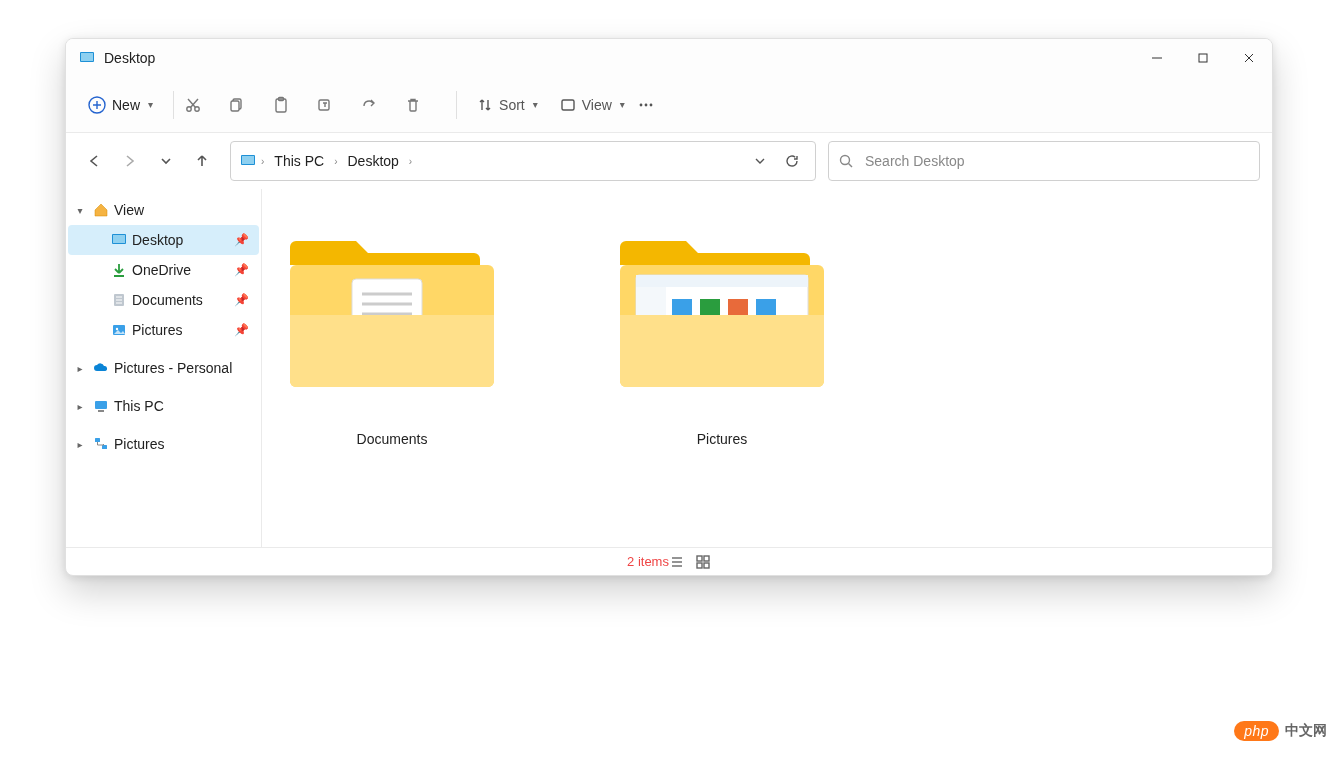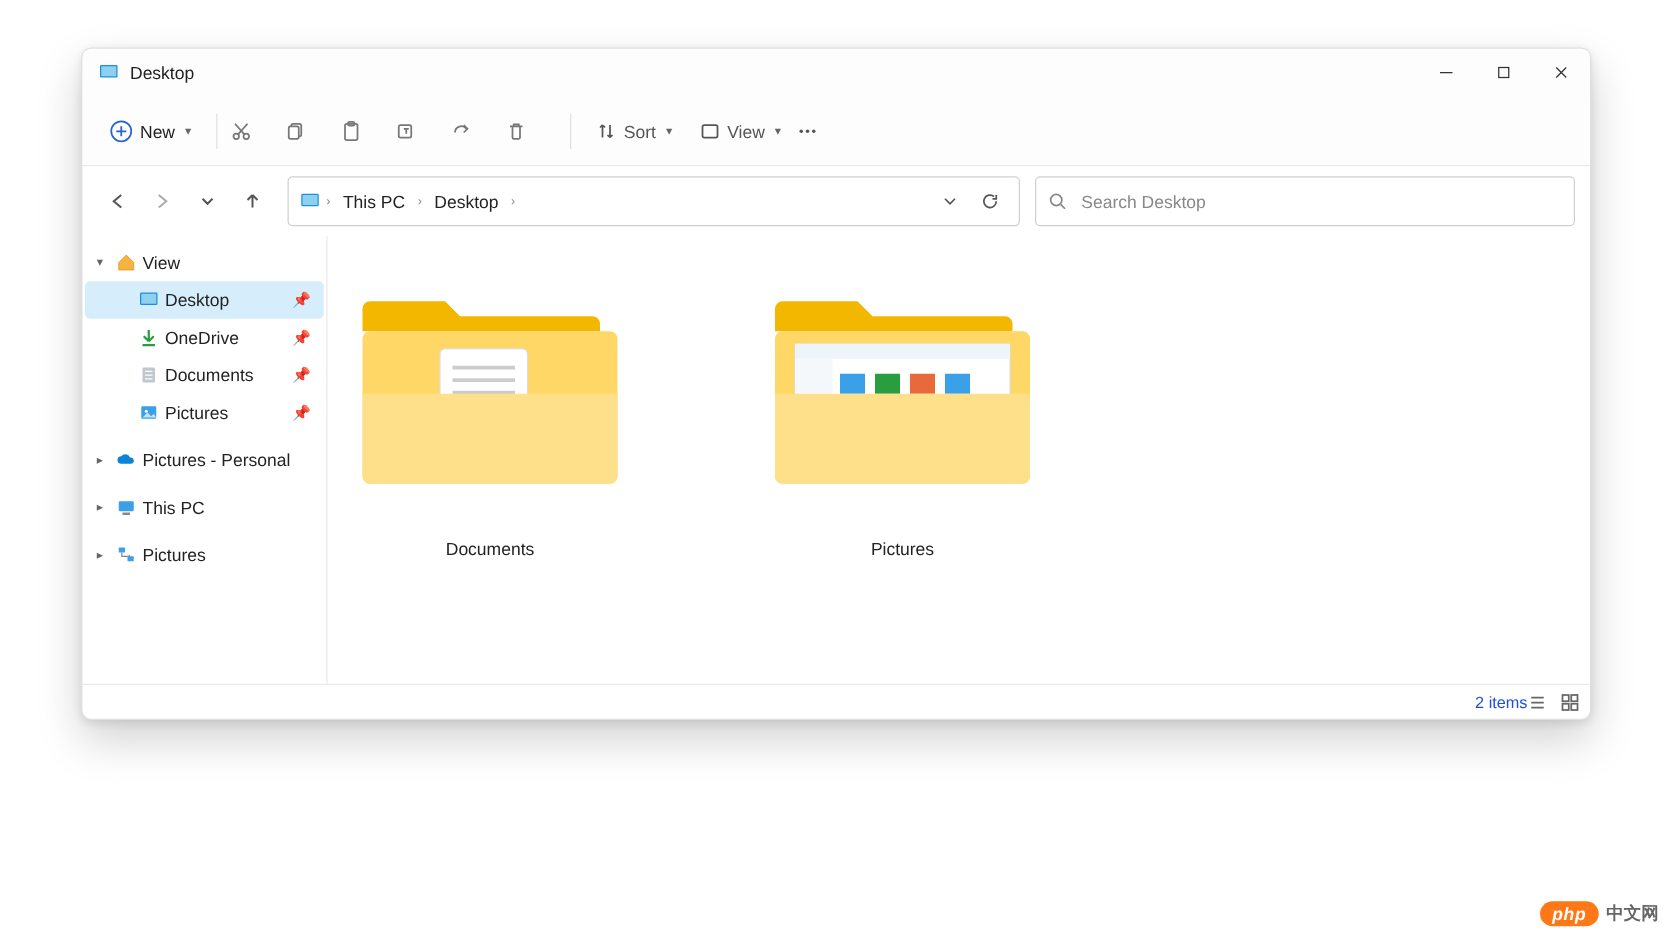--- a/index.html
+++ b/index.html
@@ -71,35 +71,35 @@
   .tree-icon { width: 18px; height: 18px; display: flex; align-items: center; justify-content: center; }
   .tree-label { flex: 1; white-space: nowrap; overflow: hidden; text-overflow: ellipsis; }
   .pin { color: #aaa; font-size: 12px; padding-right: 4px; }
   .indent-1 { padding-left: 22px; }
 
   .content { flex: 1; position: relative; overflow: auto; padding: 30px 20px; display: flex; gap: 110px; align-items: flex-start; }
   .folder-item { width: 220px; display: flex; flex-direction: column; align-items: center; gap: 36px; }
   .folder-name { font-size: 14px; color: #222; text-align: center; }
 
   
-  .statusbar { height: 28px; border-top: 1px solid #eaeaea; display: flex; align-items: center; justify-content: flex-end; padding: 0 8px; font-size: 13px; color: #1d4ed8; }
+  .statusbar { height: 28px; border-top: 1px solid #eaeaea; display: flex; align-items: center; justify-content: center; padding: 0 8px; font-size: 13px; color: #ef4444; }
   .status-right { display: flex; gap: 10px; color: #666; }
 
   
   svg { display: block; }
 
   
   .watermark {
     position: absolute; right: 10px; bottom: 20px;
     display: flex; align-items: center; gap: 6px;
     font-size: 14px; color: #555; font-weight: 600;
     opacity: 0.9;
   }
   .wm-pill {
-    background: #ff6a00; color: #fff; font-weight: 700;
+    background: #ff6a00; color: #fff; font-weight: 400;
     padding: 2px 10px; border-radius: 12px; font-style: italic;
     letter-spacing: 0.5px;
   }
 </style>
 </head>
 <body>
 
 <div class="window">
 
   <div class="titlebar">

